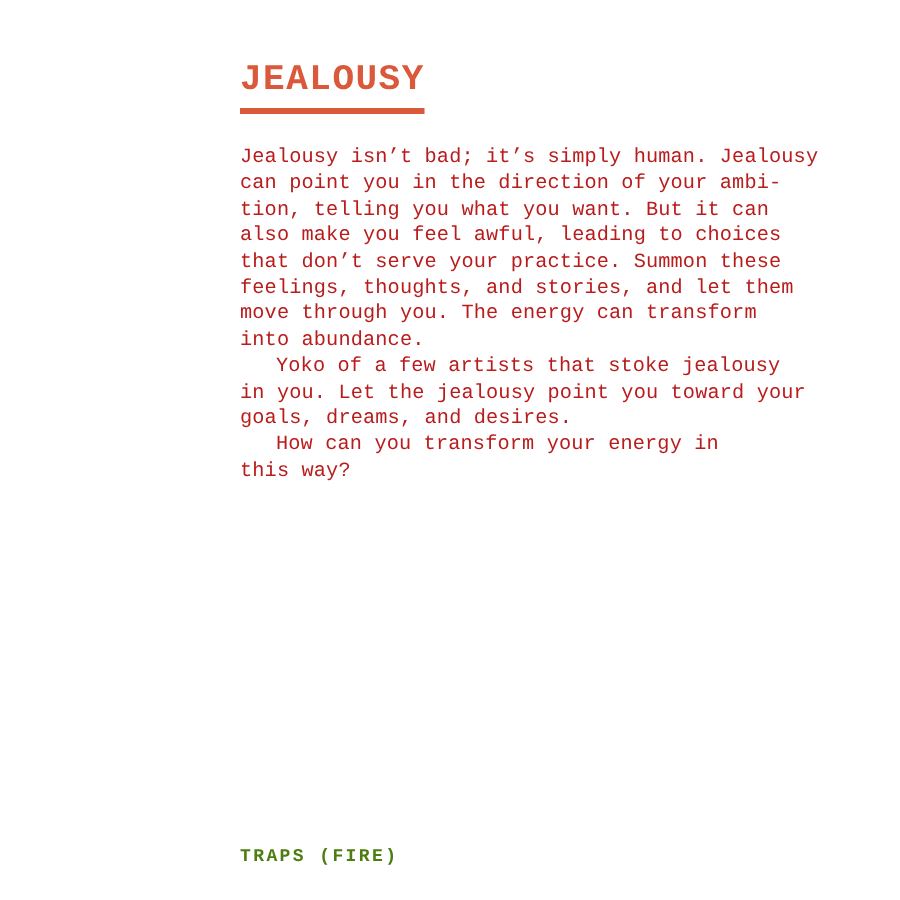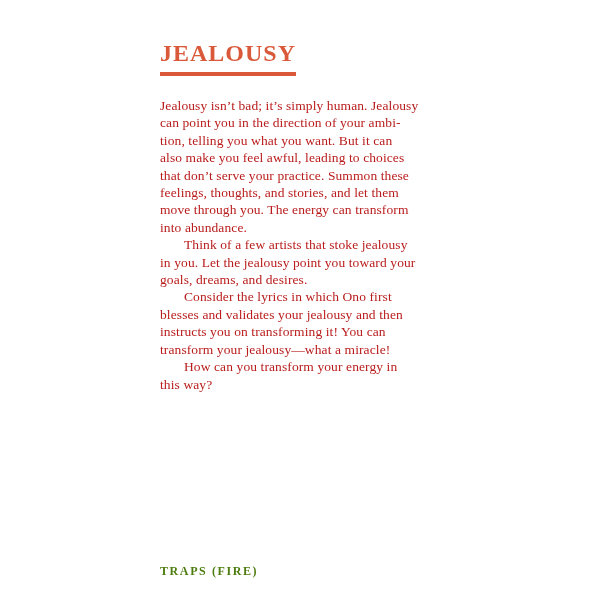--- a/index.html
+++ b/index.html
@@ -5,21 +5,21 @@
   html, body {
     margin: 0;
     padding: 0;
     background: #ffffff;
   }
   .page {
     position: relative;
     width: 560px;
     height: 600px;
     background: #ffffff;
-    font-family: Liberation Serif, serif;
+    font-family: Liberation Mono, monospace;
     overflow: hidden;
   }
   .content {
     position: absolute;
     left: 160px;
     top: 40px;
     width: 360px;
   }
   .page-title {
     display: inline-block;
@@ -63,25 +63,21 @@
     <h1 class="page-title">JEALOUSY</h1>
     <div class="body-text">
       <p>Jealousy isn’t bad; it’s simply human. Jealousy
 can point you in the direction of your ambi-
 tion, telling you what you want. But it can
 also make you feel awful, leading to choices
 that don’t serve your practice. Summon these
 feelings, thoughts, and stories, and let them
 move through you. The energy can transform
 into abundance.</p>
-      <p class="indent">Think of a few artists that stoke jealousy
+      <p class="indent">Yoko of a few artists that stoke jealousy
 in you. Let the jealousy point you toward your
 goals, dreams, and desires.</p>
-      <p class="indent">Consider the lyrics in which Ono first
-blesses and validates your jealousy and then
-instructs you on transforming it! You can
-transform your jealousy—what a miracle!</p>
       <p class="indent">How can you transform your energy in
 this way?</p>
     </div>
   </div>
   <div class="footer-label">TRAPS (FIRE)</div>
 </div>
 
 </body></html>

